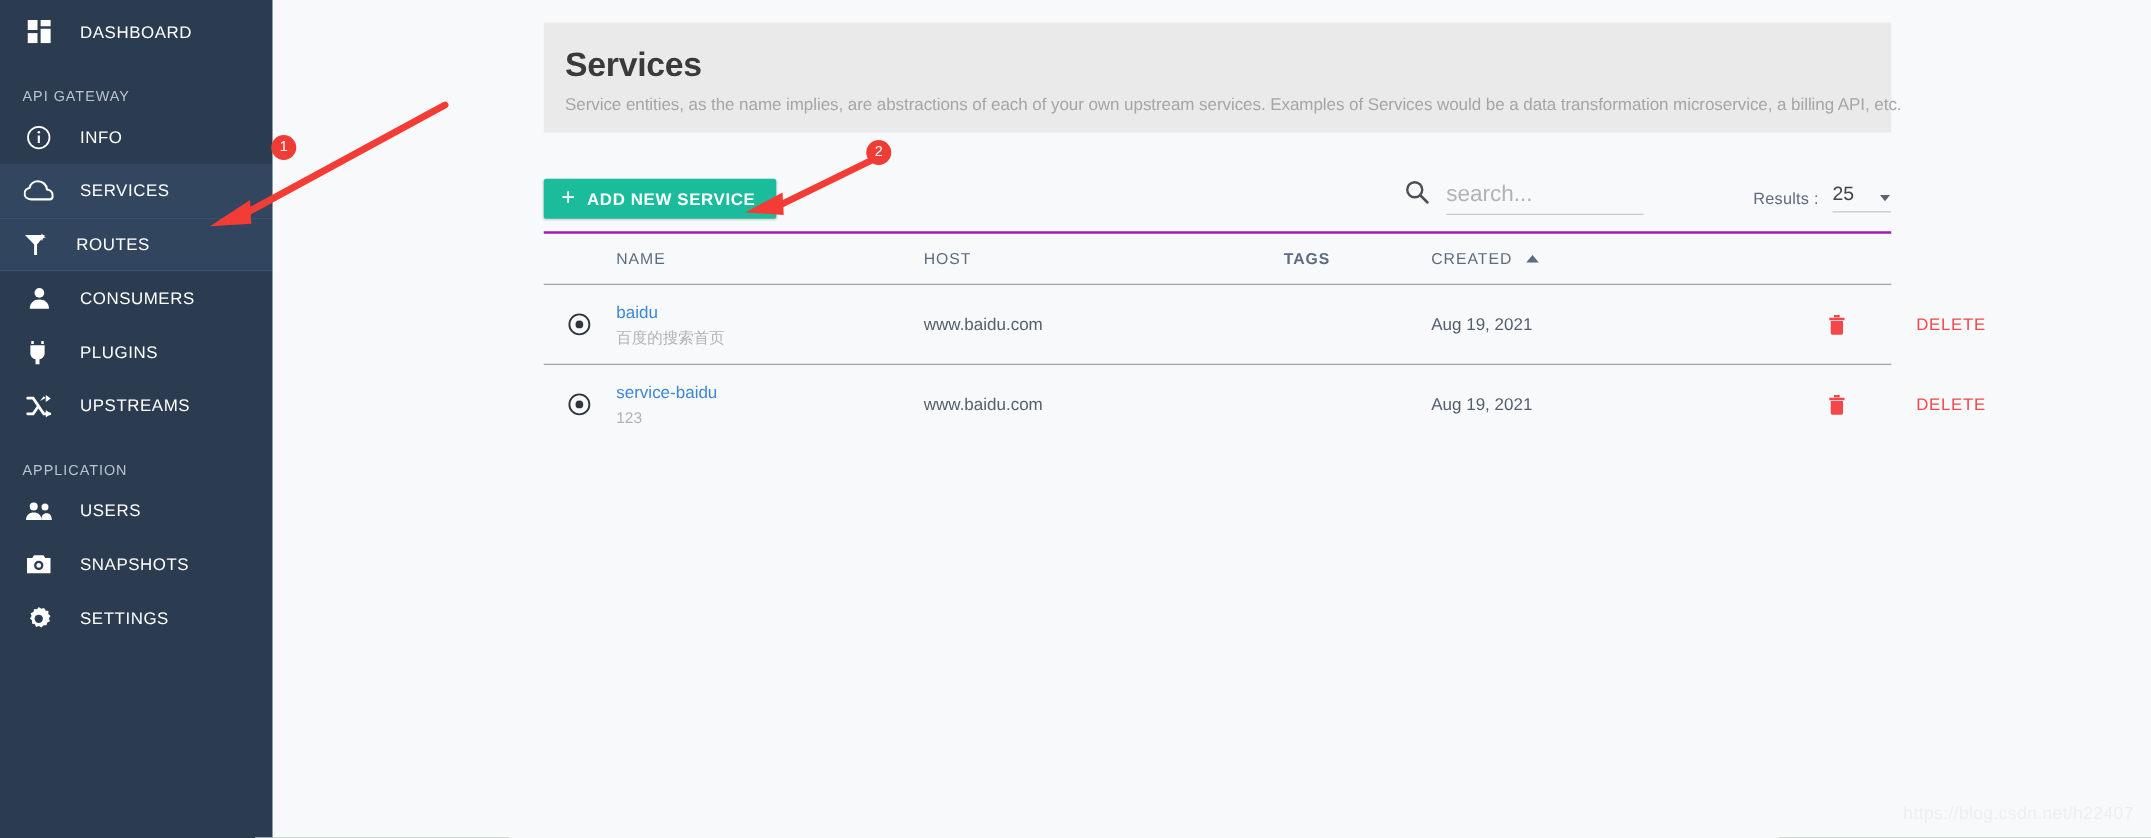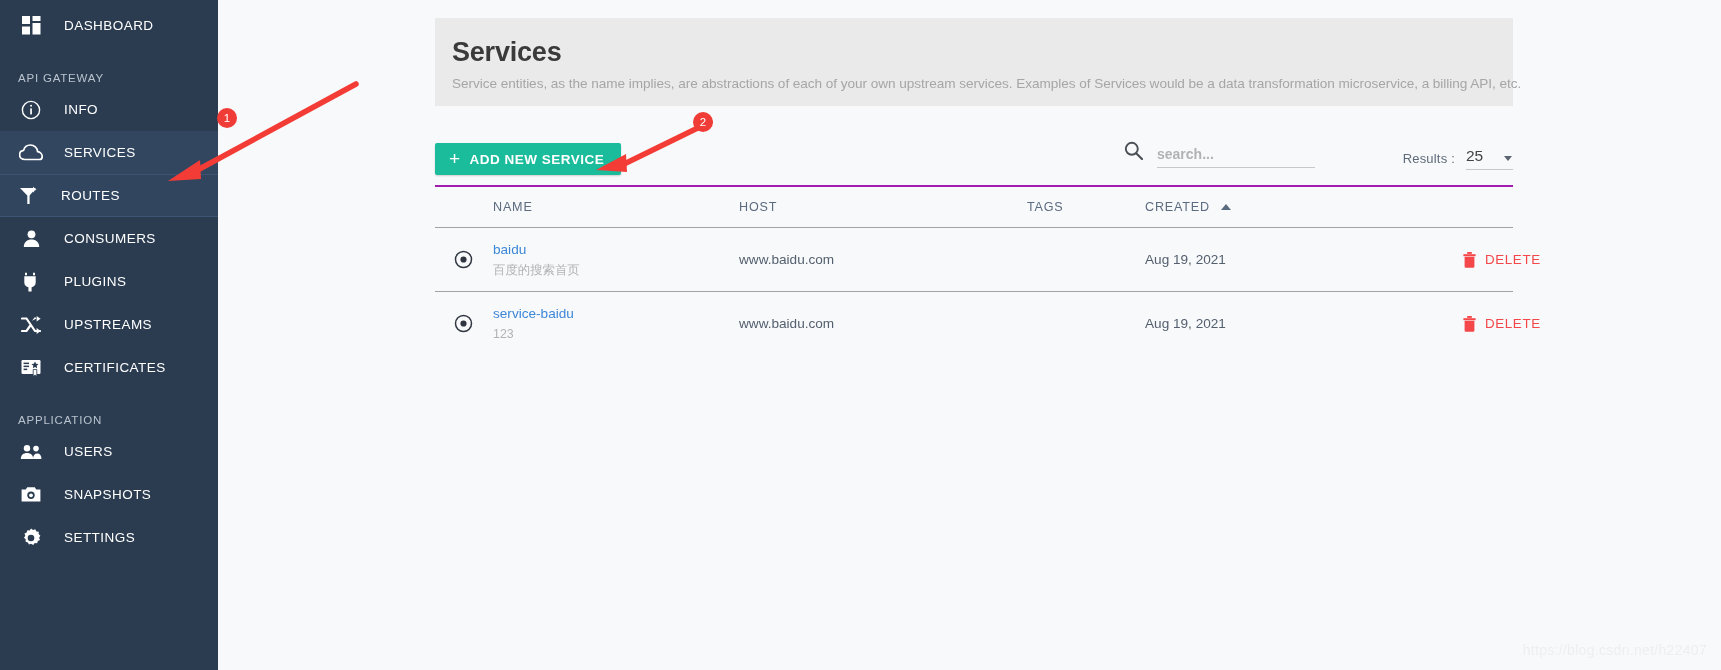--- a/index.html
+++ b/index.html
@@ -146,26 +146,25 @@
     top: 20px;
     display: flex;
     align-items: flex-end;
   }
   .search-icon { margin-right: 14px; position: relative; top: -4px; }
   .search-input {
     width: 158px;
     border: none;
     border-bottom: 1px solid #c6c9cc;
     background: transparent;
-    font-size: 14px;
+    font-size: 18px;
     color: #555;
     padding: 0 0 5px 0;
     outline: none;
     font-family: "Liberation Sans", sans-serif;
-    font-weight: bold;
   }
   .search-input::placeholder { color: #b0b3b6; }
 
   .results-wrap {
     position: absolute;
     right: 0;
     top: 22px;
     display: flex;
     align-items: flex-end;
   }
@@ -209,21 +208,21 @@
   .row {
     display: flex;
     align-items: center;
     border-top: 1px solid #a3a3a3;
   }
   .row.head { height: 42px; border-top: 2px solid #a21caf; }
   .row.data { height: 64px; }
   .c-eye   { width: 56px; flex: none; display: flex; align-items: center; justify-content: center; }
   .c-name  { width: 248px; flex: none; padding-left: 2px; }
   .c-host  { width: 288px; flex: none; }
-  .c-tags  { width: 118px; flex: none; }
+  .c-tags  { width: 118px; flex: none; font-weight: bold; }
   .c-created { width: 230px; flex: none; }
   .c-act   { flex: 1; display: flex; align-items: center; justify-content: flex-start; padding-left: 88px; }
 
   .th {
     font-size: 12.6px;
     color: #5b6b80;
     letter-spacing: 0.8px;
     display: flex;
     align-items: center;
   }
@@ -257,20 +256,21 @@
     display: inline-flex;
     align-items: center;
     background: none;
     border: none;
     color: #f4474a;
     font-size: 13.4px;
     letter-spacing: 0.6px;
     cursor: pointer;
     padding: 0;
     font-family: "Liberation Sans", sans-serif;
+    gap: 48px;
   }
   .btn-delete .trash { margin-right: 9px; display: inline-flex; }
 
   
   .anno-badge {
     position: absolute;
     width: 20px; height: 20px;
     border-radius: 50%;
     background: #f03c36;
     color: #fff;
@@ -370,33 +370,20 @@
         <svg width="20" height="18" viewBox="0 0 20 18">
             <path d="M1 2.5 L5.5 2.5 L14 15 L19 15 M1 15 L5.5 15 L9 10" stroke="#fff" stroke-width="2.2" fill="none" stroke-linecap="round"></path>
             <path d="M15.6 12 L19.6 15 L15.6 18 Z" fill="#fff"></path>
             <path d="M15.6 0 L19.6 2.8 L15.6 5.6 Z" fill="#fff"></path>
             <path d="M11 4.8 L14 1 L15.5 2.4 Z" fill="#fff"></path>
           </svg>
       </span>
       <span class="nav-label">UPSTREAMS</span>
     </div>
 
-    <div class="nav-item">
-      <span class="nav-ico">
-        <svg width="20" height="18" viewBox="0 0 20 18">
-            <rect x="0.5" y="1" width="19" height="14" rx="1.2" fill="#fff"></rect>
-            <rect x="2.6" y="3.6" width="5.4" height="1.5" fill="#2b3c51"></rect>
-            <rect x="2.6" y="6.6" width="5.4" height="1.5" fill="#2b3c51"></rect>
-            <rect x="2.6" y="9.6" width="3.6" height="1.5" fill="#2b3c51"></rect>
-            <path d="M14 2.6 l1.1 2.2 2.4 0.3 -1.8 1.7 0.45 2.4 -2.15 -1.15 -2.15 1.15 0.45 -2.4 -1.8 -1.7 2.4 -0.3 Z" fill="#2b3c51"></path>
-            <path d="M12.2 10.5 L12.2 17.5 L14 16 L15.8 17.5 L15.8 10.5 Z" fill="#fff" stroke="#2b3c51" stroke-width="0.8"></path>
-          </svg>
-      </span>
-      <span class="nav-label">CERTIFICATES</span>
-    </div>
 
     <div class="sp-gap"></div>
     <div class="nav-section">APPLICATION</div>
 
     <div class="nav-item">
       <span class="nav-ico">
         <svg width="22" height="16" viewBox="0 0 22 16">
             <circle cx="7" cy="4.2" r="3.2" fill="#fff"></circle>
             <circle cx="16" cy="4.6" r="2.8" fill="#fff"></circle>
             <path d="M0.8 15 C0.8 11 3.5 9 7 9 C10.5 9 13.2 11 13.2 15 Z" fill="#fff"></path>

